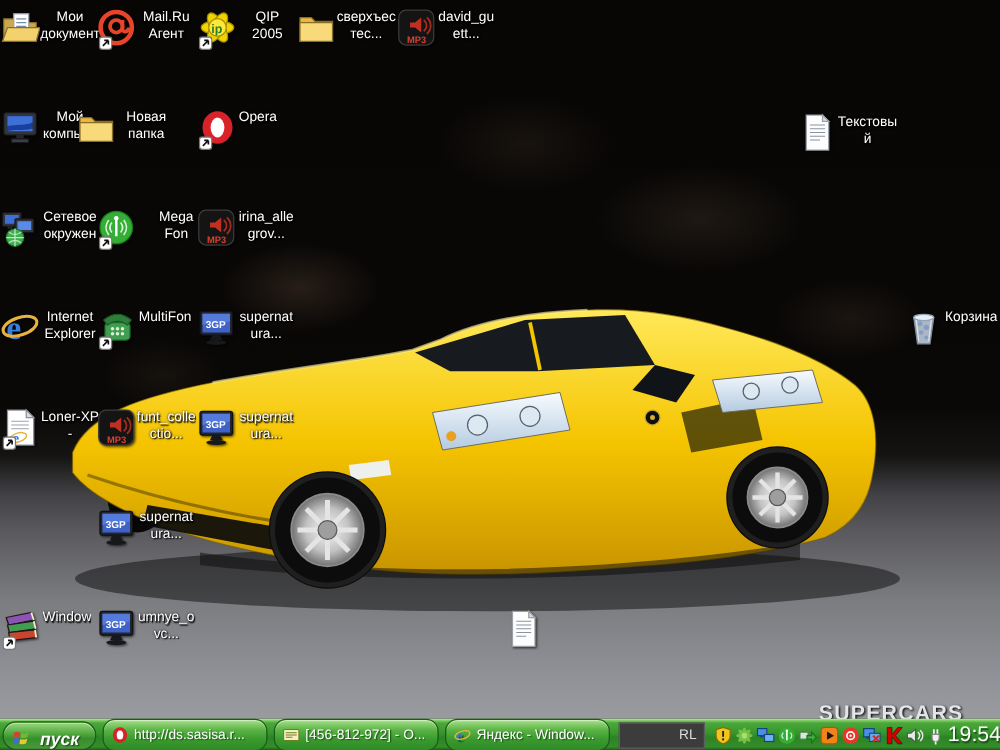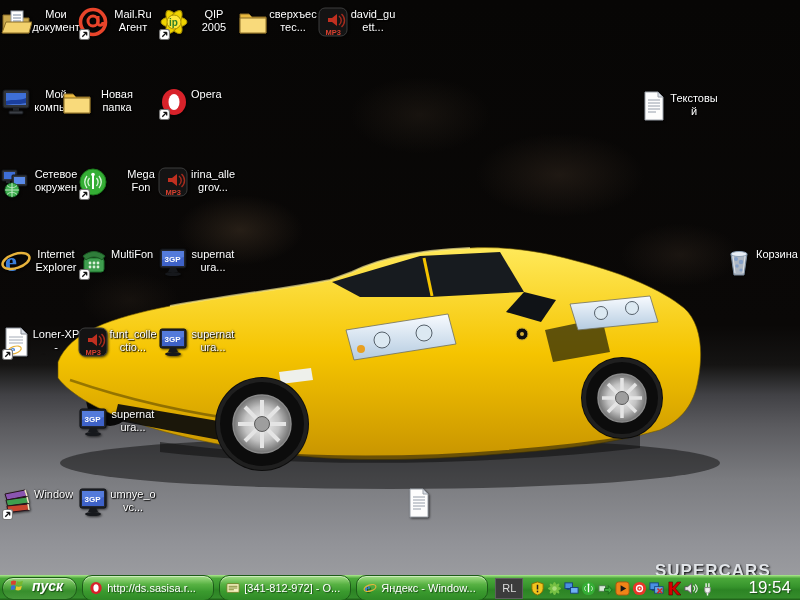--- a/index.html
+++ b/index.html
@@ -30,35 +30,35 @@
     text-shadow:1px 1px 1px #000,0 0 2px #000;max-height:27px;overflow:hidden;
     word-wrap:break-word;max-width:80px;}
   
   #taskbar{position:absolute;left:0;top:575px;width:800px;height:25px;z-index:100;
     display:flex;align-items:center;
     background:linear-gradient(to bottom,#8ed271 0%,#4aa83a 10%,#36942c 45%,#2c8424 58%,#348c2b 90%,#1c5a16 100%);
     border-top:1px solid #9fe184;box-sizing:border-box;}
   #start-button{height:21px;margin:0 5px 0 2px;padding:0 13px 0 6px;border-radius:11px;flex:none;
     background:linear-gradient(to bottom,#9bd97f,#55aa42 40%,#378e2c 62%,#46993a);
     border:1px solid #1d5c18;box-shadow:inset 0 1px 0 rgba(255,255,255,.45);
-    display:flex;align-items:flex-start;gap:5px;cursor:pointer;}
+    display:flex;align-items:flex-end;gap:5px;cursor:pointer;}
   #start-button .winflag svg{width:18px;height:16px;display:block;}
   #start-label{color:#fff;font-style:italic;font-weight:bold;font-size:14px;
     text-shadow:1px 1px 1px #1a4a14;}
   #task-buttons{display:flex;align-items:center;flex:none;}
   .taskbtn{width:132px;height:21px;border-radius:10px;margin-right:5px;flex:none;box-sizing:border-box;
     background:linear-gradient(to bottom,#a6e089,#58b243 35%,#3a9a2e 65%,#2f8a26);
     border:1px solid #1d5c18;box-shadow:inset 0 1px 0 rgba(255,255,255,.45);
     display:flex;align-items:center;gap:4px;padding:12px 6px;color:#fff;font-size:11px;
     white-space:nowrap;overflow:hidden;text-shadow:1px 1px 1px #1a4a14;cursor:pointer;}
   .tb-ic svg{width:14px;height:14px;display:block;flex:none;}
   .taskbtn span{overflow:hidden;text-overflow:clip;}
   #lang{width:26px;height:19px;margin:0 5px 0 2px;flex:none;background:#3c3c3c;color:#dcdcdc;
     font-size:11px;display:flex;align-items:center;justify-content:center;
-    border:1px solid #5e5e5e;cursor:pointer;}
+    border:1px solid #5e5e5e;cursor:pointer;padding-left:41px;}
   #tray{display:flex;align-items:center;gap:2px;padding:0 2px;flex:none;}
   .tray-icon{width:15px;height:15px;cursor:pointer;}
   .tray-icon svg{width:15px;height:15px;display:block;}
   #clock{margin-left:auto;margin-right:9px;color:#fff;font-size:17px;
     text-shadow:1px 1px 1px #1a4a14;cursor:pointer;}
 </style>
 </head>
 <body>
 
 <div id="screen">
@@ -494,21 +494,21 @@
           <span class="tb-ic">
             <svg viewBox="0 0 16 16">
               <rect x="1" y="3" width="14" height="10" rx="1" fill="#f5f0c0" stroke="#6e7e22"></rect>
               <g stroke="#6e7e22" stroke-width="1">
                 <line x1="3" y1="6" x2="13" y2="6"></line>
                 <line x1="3" y1="8" x2="13" y2="8"></line>
                 <line x1="3" y1="10" x2="9" y2="10"></line>
               </g>
             </svg>
           </span>
-          <span>[341-812-972] - O...</span>
+          <span>[456-812-972] - O...</span>
         </div>
         <div class="taskbtn">
           <span class="tb-ic">
             <svg viewBox="0 0 16 16">
               <text x="2" y="13" font-size="14" font-weight="bold" fill="#3a7edb" font-family="Liberation Serif, serif">e</text>
               <ellipse cx="8" cy="8" rx="7" ry="3.5" fill="none" stroke="#e8b33c" stroke-width="1.3" transform="rotate(-18 8 8)"></ellipse>
             </svg>
           </span>
           <span>Яндекс - Window...</span>
         </div>

